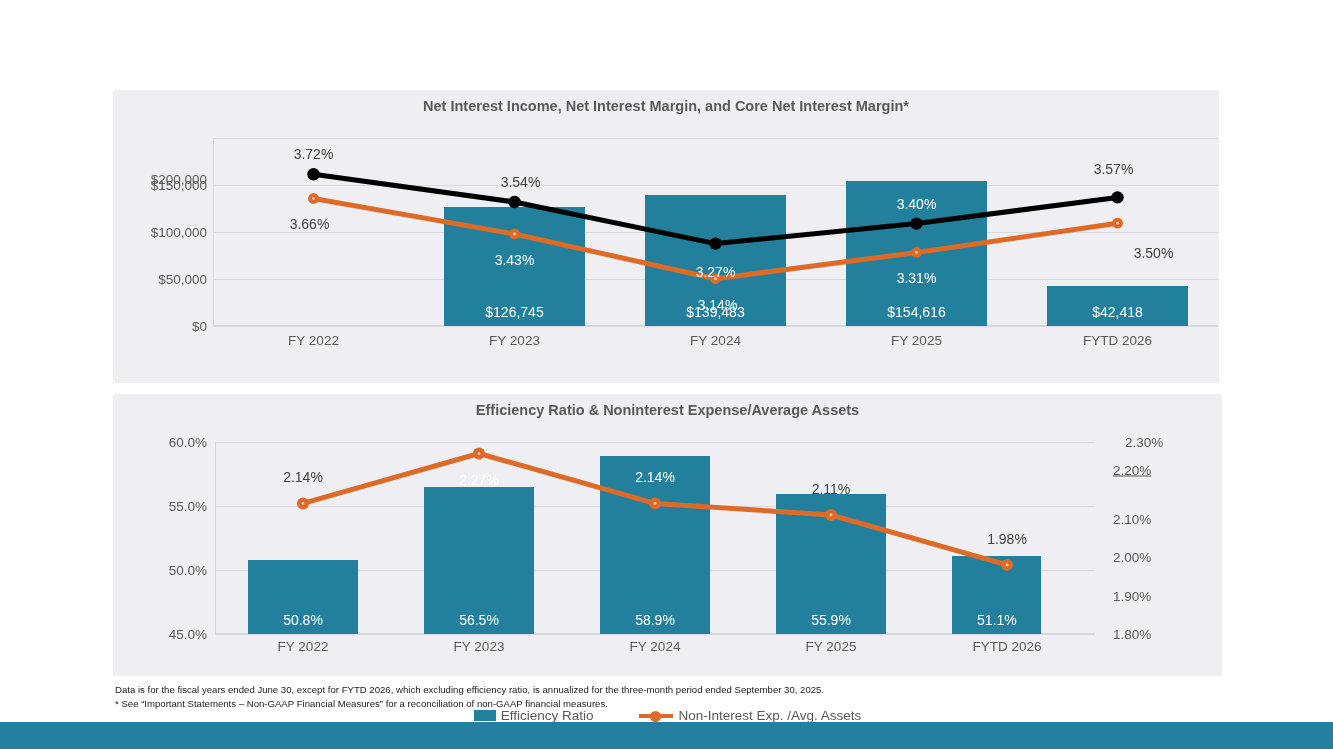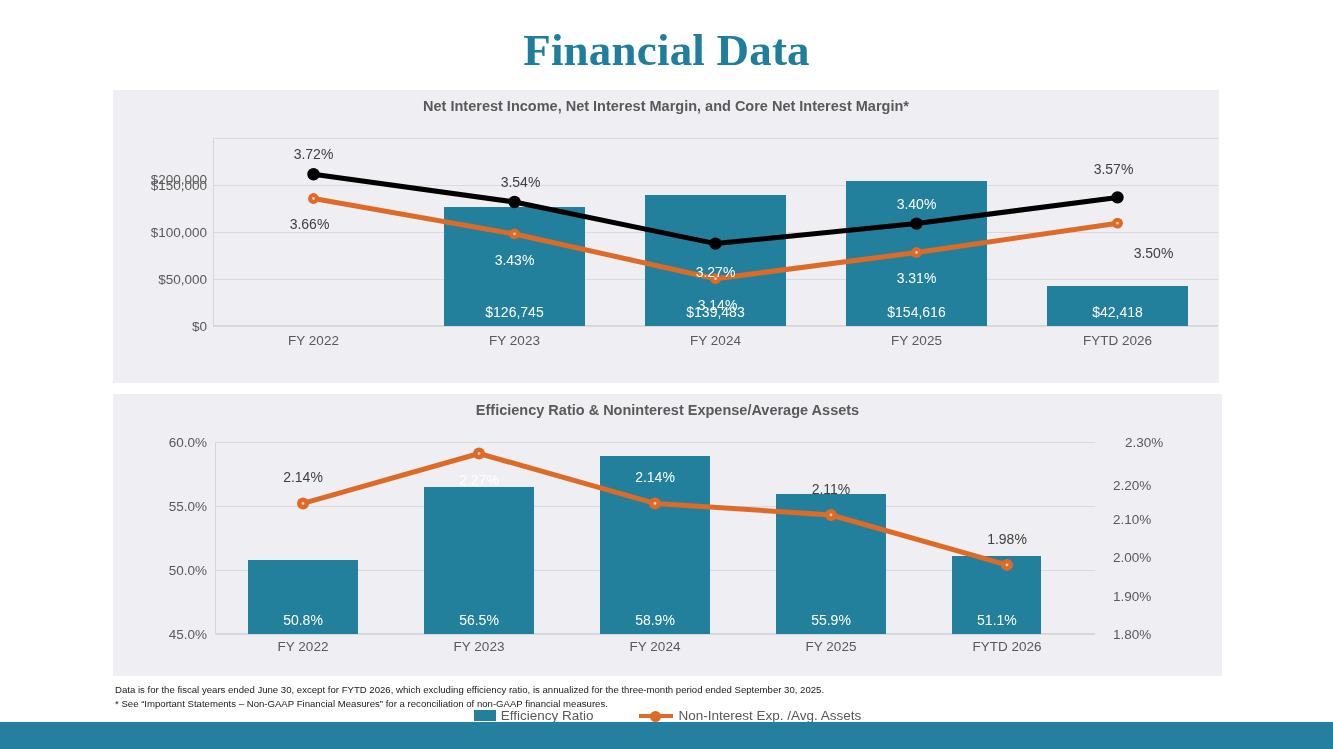--- a/index.html
+++ b/index.html
@@ -82,21 +82,20 @@
   #fn2{top:698px;}
 
   
   .bottom-band{position:absolute;left:0;top:722px;width:1333px;height:27px;background:#2580A0;}
 </style>
 </head>
 <body>
 
 <div class="slide">
 
-  <div class="slide-title">Financial Data</div>
 
   <div class="panel" id="panel1">
     <div class="panel-title">Net Interest Income, Net Interest Margin, and Core Net Interest Margin*</div>
 
     <div id="yaxis1">
         <div class="ylab" style="top: 188px;">$0</div>
         <div class="ylab" style="top: 141px;">$50,000</div>
         <div class="ylab" style="top: 94px;">$100,000</div>
         <div class="ylab" style="top: 47px;">$150,000</div>
         <div class="ylab" style="top: 0px; margin-top: 41px;">$200,000</div>
@@ -170,21 +169,21 @@
         <div class="ylab" style="top: 192px;">45.0%</div>
         <div class="ylab" style="top: 128px; padding-left: 44px;">50.0%</div>
         <div class="ylab" style="top: 64px;">55.0%</div>
         <div class="ylab" style="top: 0px;">60.0%</div>
       </div>
     <div id="yaxis2r">
         <div class="ylab-r" style="top: 192px;">1.80%</div>
         <div class="ylab-r" style="top: 153.6px;">1.90%</div>
         <div class="ylab-r" style="top: 115.2px;">2.00%</div>
         <div class="ylab-r" style="top: 76.8px;">2.10%</div>
-        <div class="ylab-r" style="top: 43px;">2.20%</div>
+        <div class="ylab-r" style="top: 28px; text-decoration: underline;">2.20%</div>
         <div class="ylab-r" style="top: 0px; margin-left: 12px;">2.30%</div>
       </div>
 
     <div class="plot" id="plot2">
       <div class="plot-border"></div>
       <div class="axis-bottom"></div>
     <div class="gridline" style="top: 192px;"></div>
         <div class="gridline" style="top: 128px;"></div>
         <div class="gridline" style="top: 64px;"></div>
         <div class="gridline" style="top: 0px;"></div>

